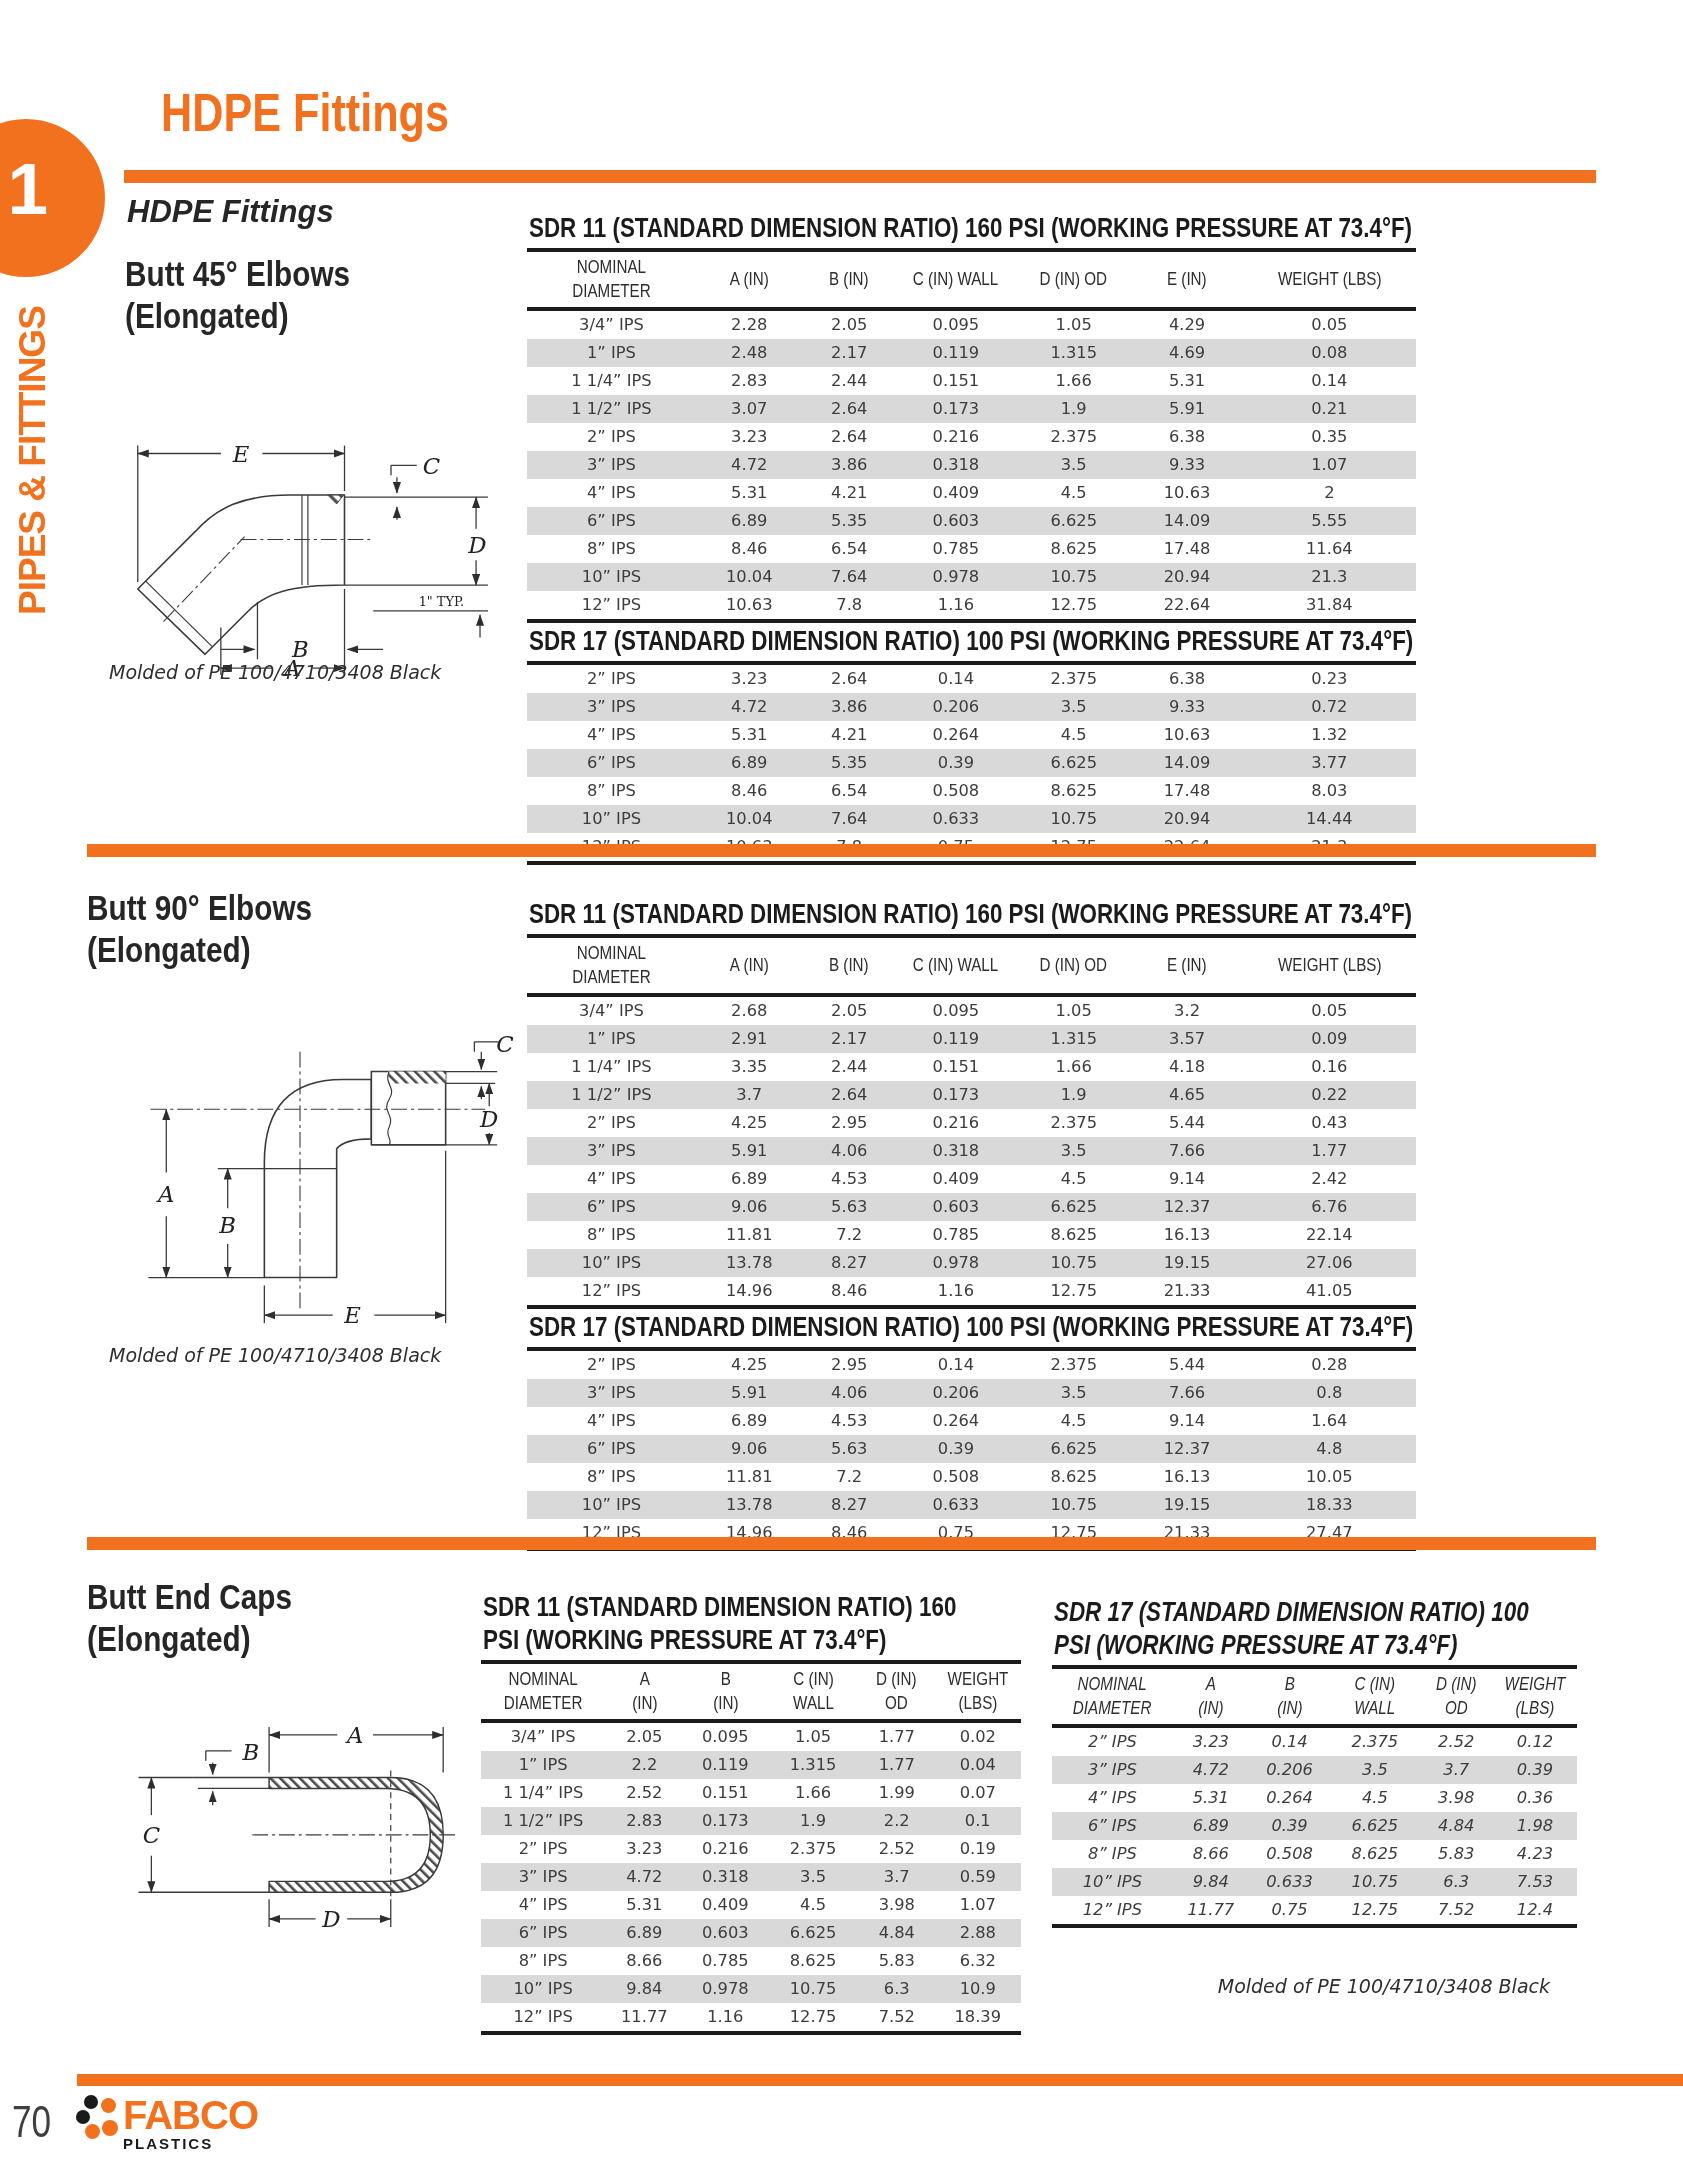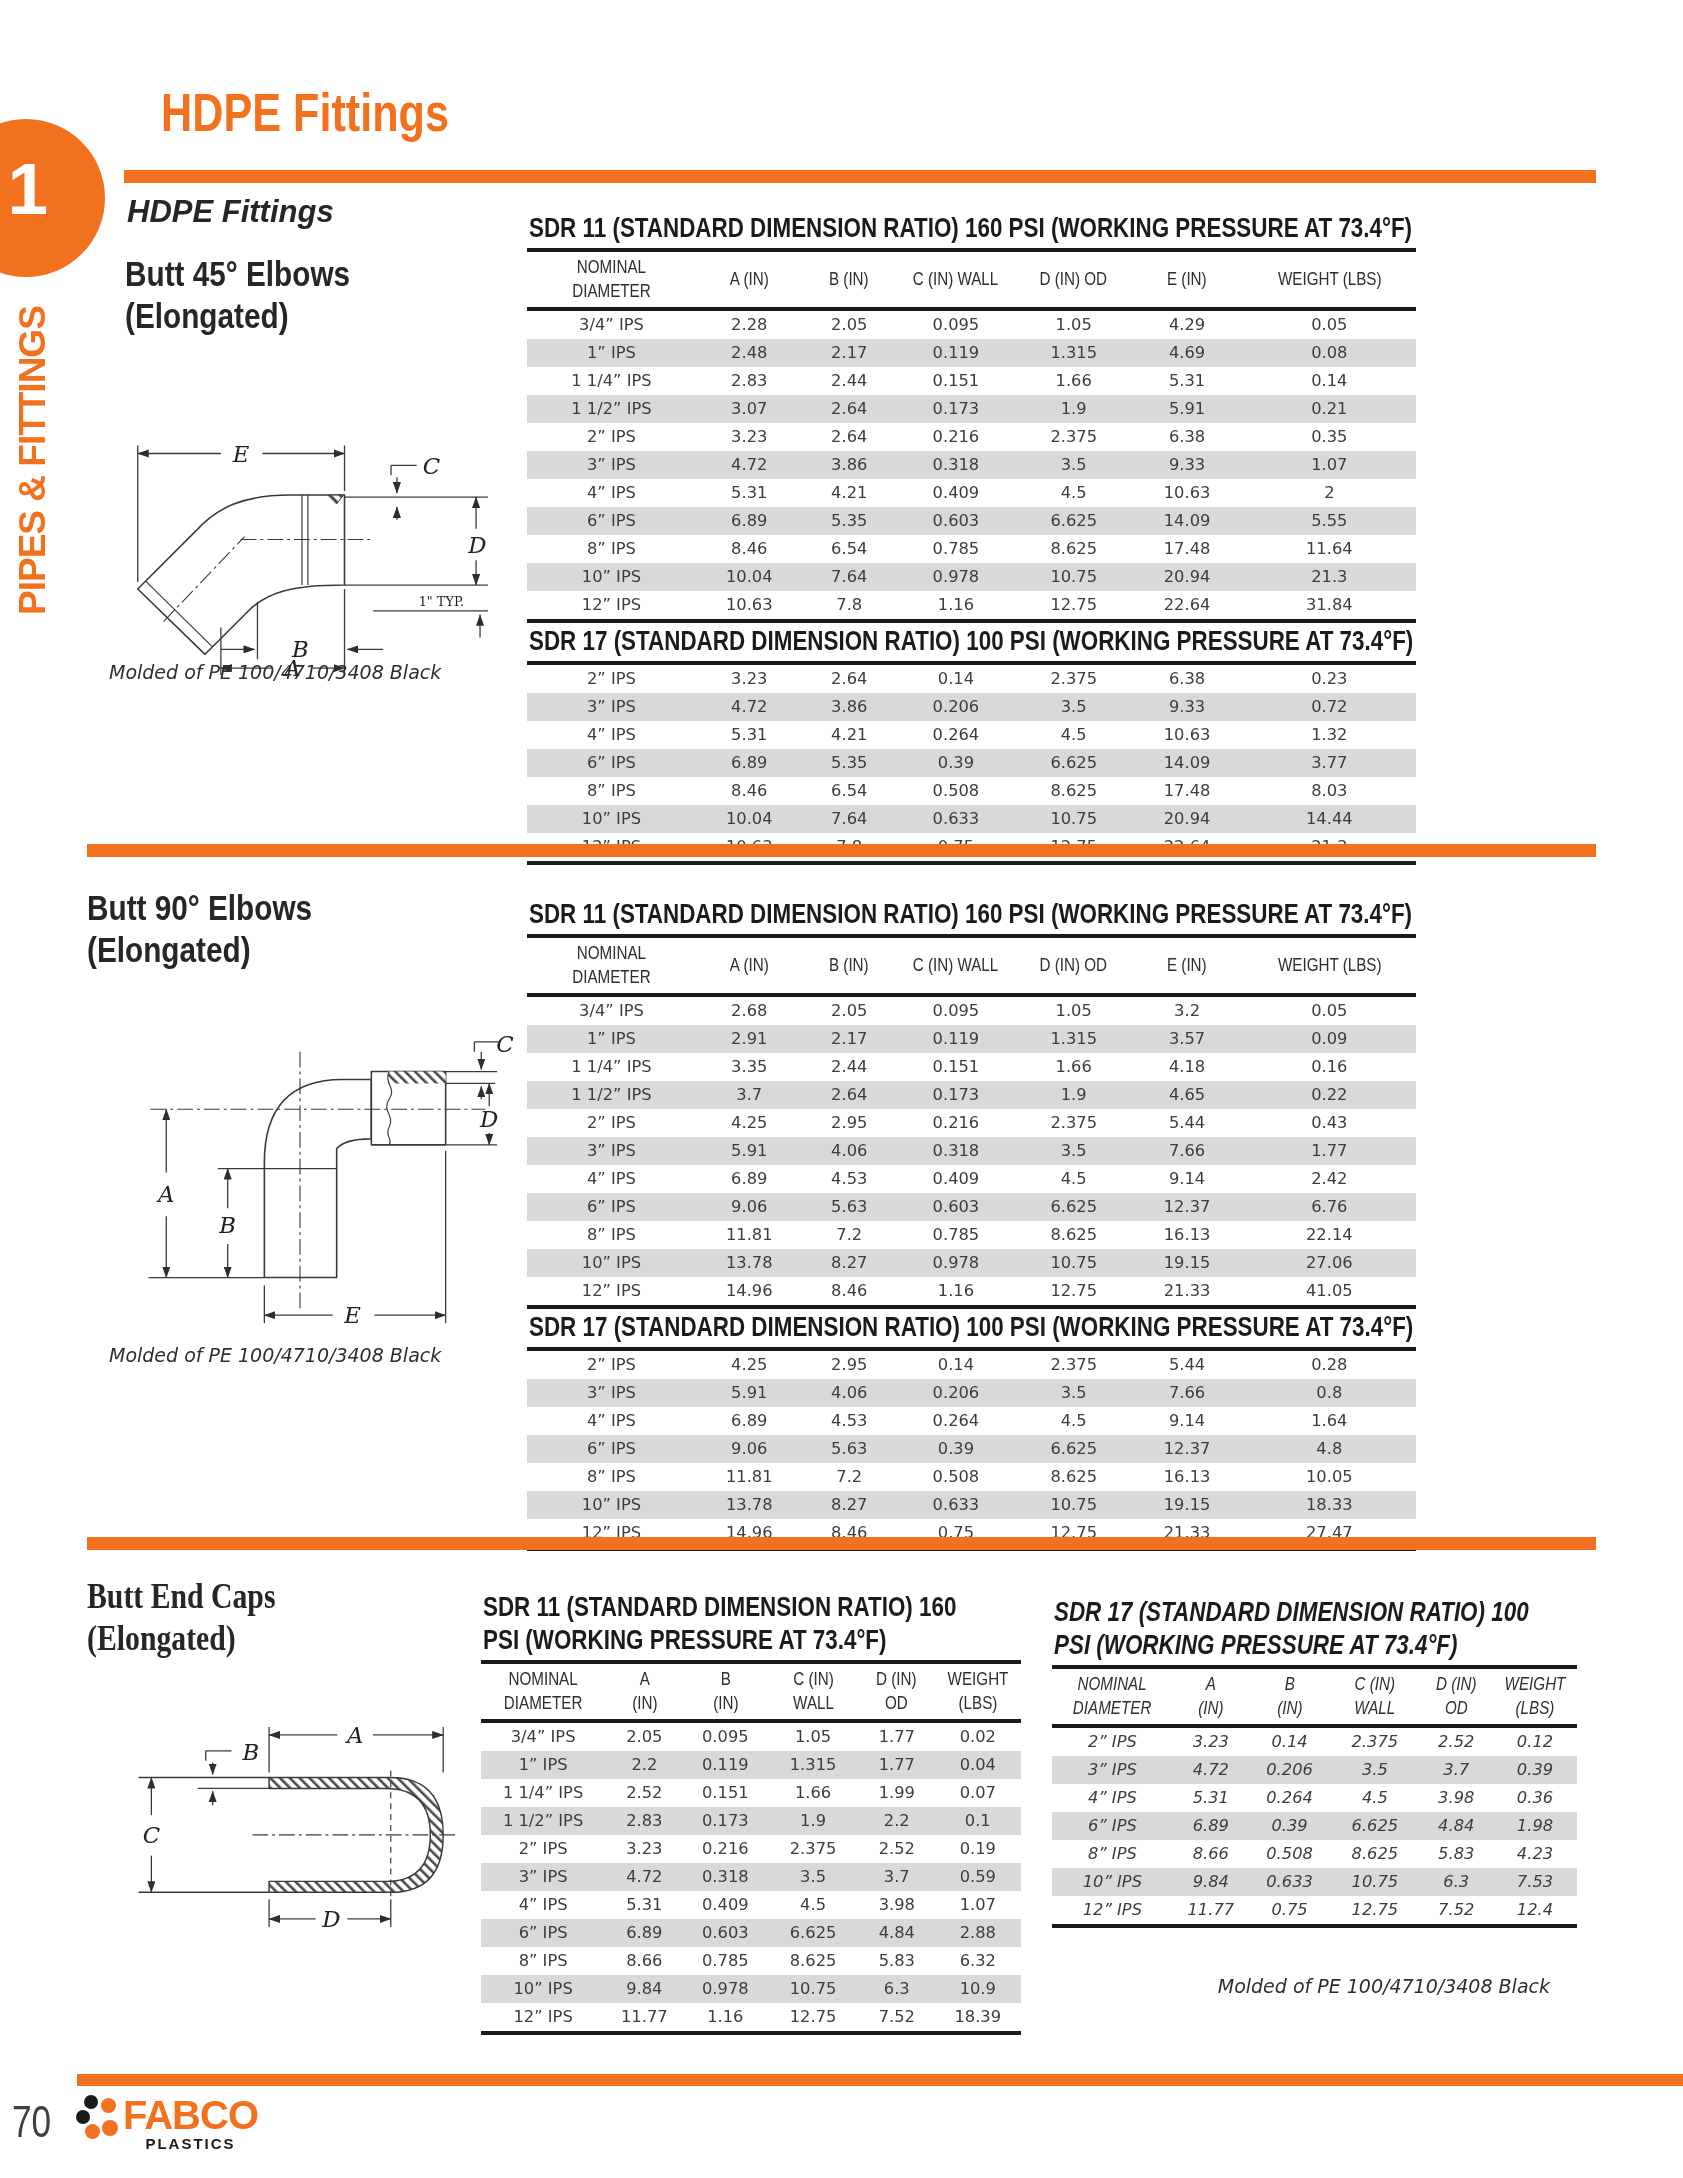--- a/index.html
+++ b/index.html
@@ -56,21 +56,21 @@
   .thin{stroke:#3a3a3a;stroke-width:1.2;fill:none;}
   .cl{stroke:#3a3a3a;stroke-width:1.1;fill:none;stroke-dasharray:16 4 3 4;}
   .dim{font-family:"DejaVu Serif",serif;font-style:italic;font-size:23px;fill:#222;}
   .typ{font-family:"DejaVu Serif",serif;font-size:13px;fill:#222;}
 
   
   .pageno{position:absolute;left:12px;top:2097px;font-size:44px;font-weight:400;color:#3f3f3f;}
   .logo{position:absolute;left:75px;top:2093px;display:flex;align-items:flex-start;}
   .logo-icon{position:relative;width:44px;height:50px;margin-right:4px;}
   .logo-icon i{position:absolute;border-radius:50%;}
-  .logo-text{display:flex;flex-direction:column;align-items:center;}
+  .logo-text{display:flex;flex-direction:column;align-items:flex-start;}
   .logo-name{font-size:40px;font-weight:800;letter-spacing:-1px;color:var(--accent);line-height:44px;}
   .logo-sub{font-size:15px;font-weight:700;letter-spacing:2px;color:#1a1a1a;line-height:13px;}
   .website{position:absolute;left:0;right:0;top:2105px;text-align:center;font-size:31px;font-weight:700;color:#2b2b2b;}
   .website .cnd{transform-origin:50% 50%;transform:scaleX(0.82);}
 </style>
 </head>
 <body>
 
 <div class="page">
 
@@ -581,21 +581,21 @@
               </tr>
             </tbody>
           </table>
         </div>
     </div>
   </section>
 
   <div class="rule" style="left:87px;top:1537px;width:1509px;height:13px;"></div>
 
   <section>
-    <div class="sec-heading" style="left:87px;top:1576px;font-family:Liberation Serif, serif;">
+    <div class="sec-heading" style="left:87px;top:1576px;">
       <div><span class="cnd85">Butt End Caps</span></div>
       <div><span class="cnd85">(Elongated)</span></div>
     </div>
 
     <svg class="diag" style="left:94px;top:1711px;" width="366" height="226" viewBox="0 0 370 228">
 
       <path d="M177,67 L300,67 Q353,67 353,125 Q353,183 300,183 L177,183 L177,172 L295,172 Q340,172 340,125 Q340,78 295,78 L177,78 Z" fill="url(#hatch)" stroke="#3a3a3a" stroke-width="1.5" stroke-linejoin="round"></path>
       <line class="thin" x1="300" y1="60" x2="300" y2="190" stroke-dasharray="6 5"></line>
       <line class="cl" x1="160" y1="125" x2="366" y2="125"></line>
 

